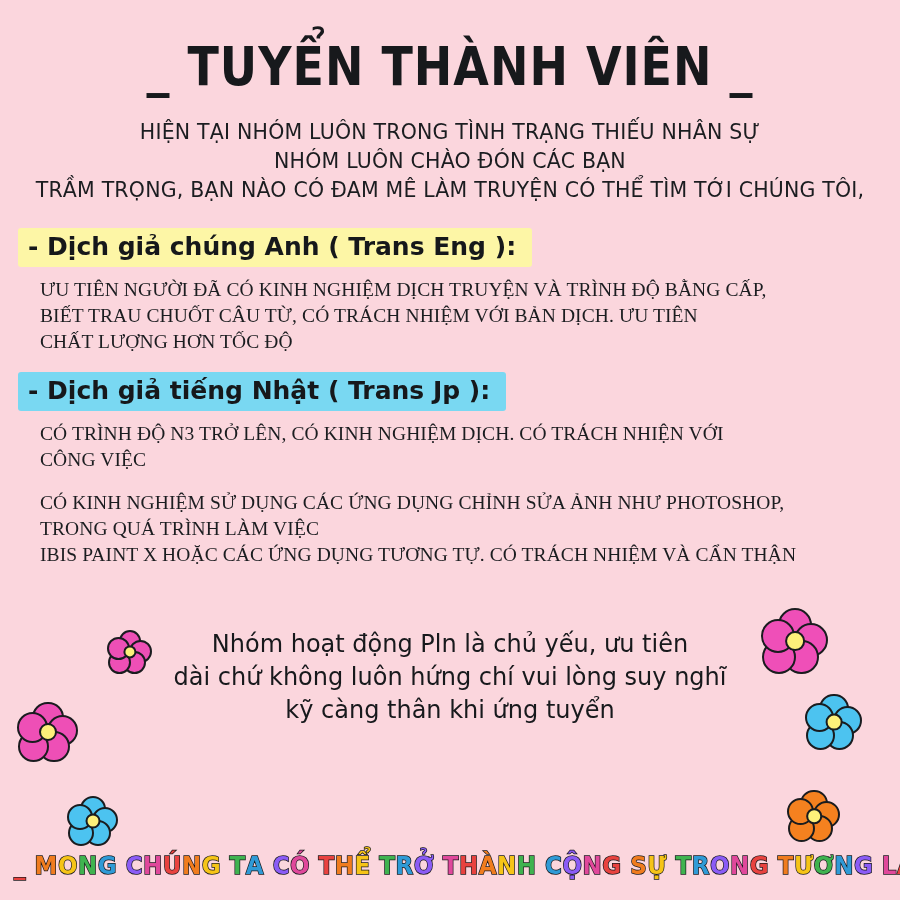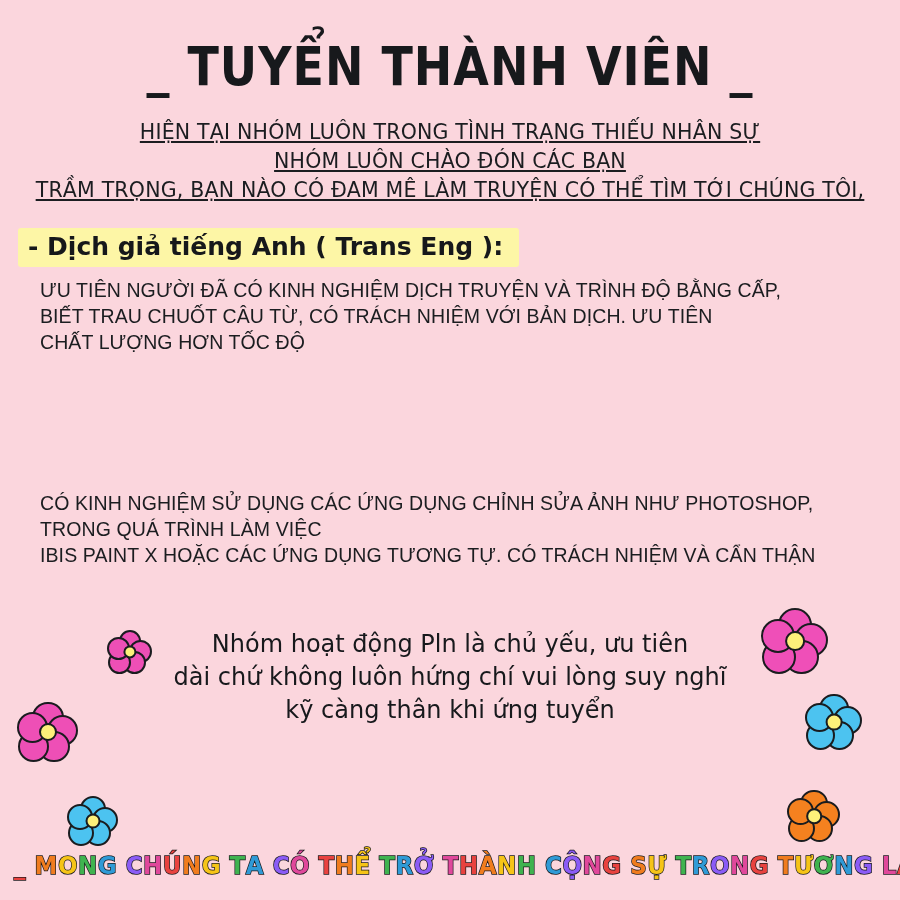--- a/index.html
+++ b/index.html
@@ -45,37 +45,37 @@
     left: 0;
     width: 900px;
     text-align: center;
     font-family: "DejaVu Sans", sans-serif;
     font-size: 20.5px;
     line-height: 29px;
     color: #1b1d20;
     text-transform: uppercase;
     letter-spacing: 0.2px;
   }
-  .intro div { white-space: nowrap; text-decoration: underline; }
+  .intro div { white-space: nowrap; }
 
   
   .section { position: absolute; left: 18px; }
   .sec-head {
     display: inline-block;
     padding: 4px 16px 6px 10px;
     font-family: "DejaVu Sans", sans-serif;
     font-weight: bold;
     font-size: 25px;
     color: #16181b;
     border-radius: 3px;
     white-space: nowrap;
   }
   .sec-body {
     margin-top: 10px;
-    font-family: Liberation Sans, sans-serif;
+    font-family: Liberation Serif, serif;
     font-size: 19.5px;
     line-height: 26px;
     color: #1b1d20;
     text-transform: uppercase;
     letter-spacing: 0.1px;
     padding-left: 22px;
   }
   .sec-body div { white-space: nowrap; }
   .sec-body div.indent-less { padding-left: 0; }
 
@@ -152,28 +152,35 @@
 
   <div class="title">_ Tuyển Thành Viên _</div>
 
   <div class="intro">
     <div>Hiện tại nhóm luôn trong tình trạng thiếu nhân sự</div>
     <div>nhóm luôn chào đón các bạn</div>
     <div>trầm trọng, bạn nào có đam mê làm truyện có thể tìm tới chúng tôi,</div>
   </div>
 
   <div class="section" id="sec-1">
-    <div class="sec-head" style="background: rgb(253, 246, 166);">- Dịch giả tiếng Anh ( Trans Eng ):</div>
+    <div class="sec-head" style="background: rgb(253, 246, 166);">- Dịch giả chúng Anh ( Trans Eng ):</div>
     <div class="sec-body">
       <div>Ưu tiên người đã có kinh nghiệm dịch truyện và trình độ bằng cấp,</div>
       <div class="indent-less">biết trau chuốt câu từ, có trách nhiệm với bản dịch. Ưu tiên</div>
       <div class="indent-less">chất lượng hơn tốc độ</div>
     </div>
   </div>
 
+  <div class="section" id="sec-2">
+    <div class="sec-head" style="background: rgb(121, 216, 242);">- Dịch giả tiếng Nhật ( Trans Jp ):</div>
+    <div class="sec-body">
+      <div>Có trình độ N3 trở lên, có kinh nghiệm dịch. Có trách nhiện với</div>
+      <div class="indent-less">công việc</div>
+    </div>
+  </div>
 
   <div class="section" id="sec-3">
     <div class="sec-body">
       <div>Có kinh nghiệm sử dụng các ứng dụng chỉnh sửa ảnh như Photoshop,</div>
       <div class="indent-less">trong quá trình làm việc</div>
       <div class="indent-less">Ibis paint X hoặc các ứng dụng tương tự. Có trách nhiệm và cẩn thận</div>
     </div>
   </div>
 
   <div class="closing">

